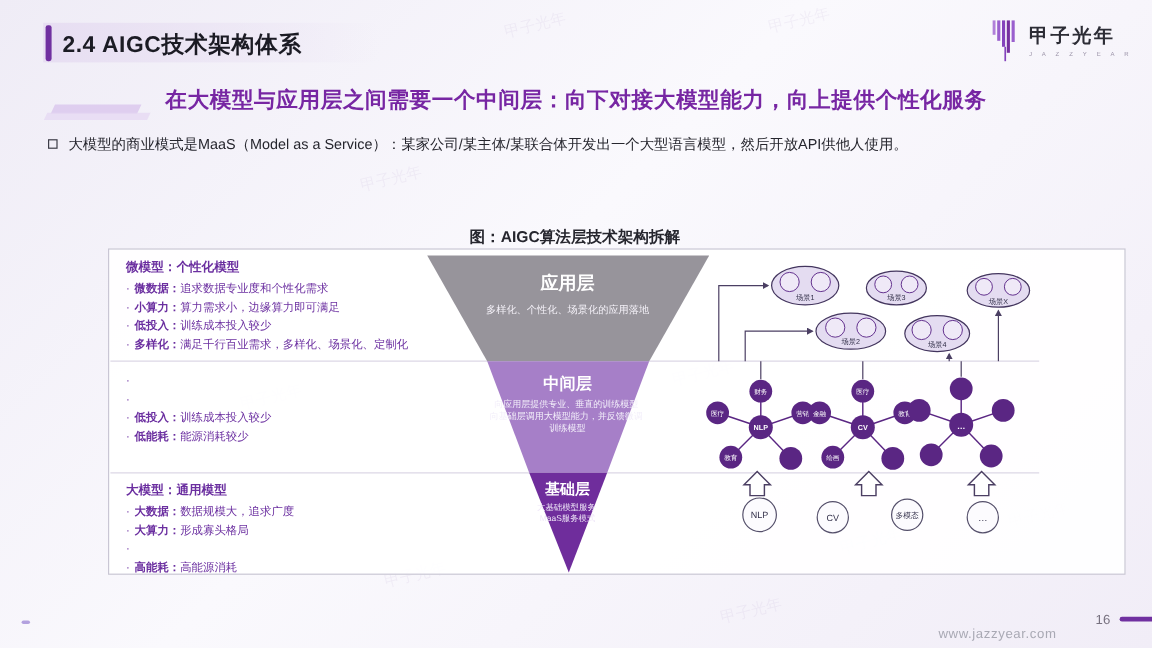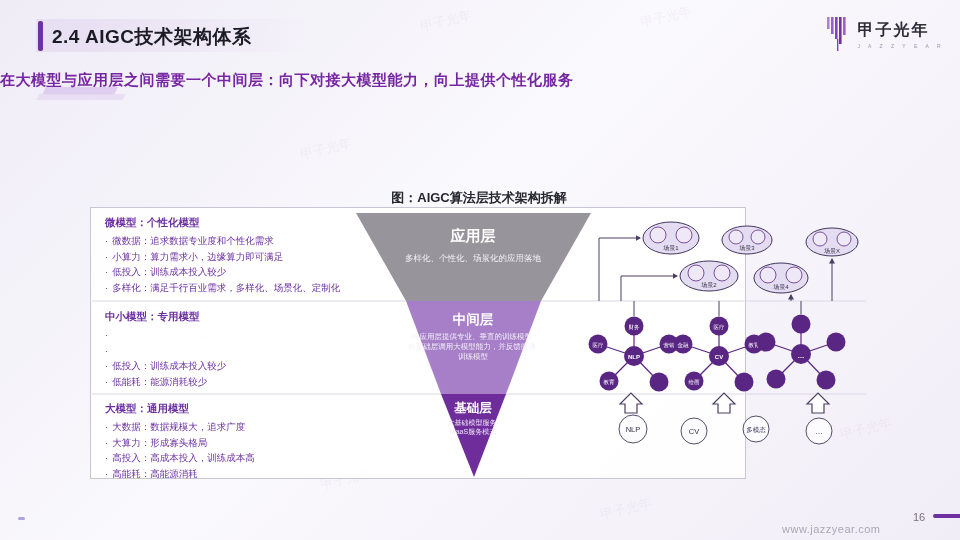--- a/index.html
+++ b/index.html
@@ -9,42 +9,42 @@
   
   .wm{position:absolute;font-size:13px;color:#5b2d8e;opacity:.05;transform:rotate(-14deg);pointer-events:none;}
   
   .title-band{position:absolute;left:36px;top:19px;width:280px;height:33px;
     background:linear-gradient(90deg,#e7def2,rgba(231,222,242,0));}
   .accent-bar{position:absolute;left:38px;top:21px;width:5px;height:30px;background:#7030A0;border-radius:2px;}
   .page-title{position:absolute;left:52px;top:24px;font-size:19px;font-weight:bold;color:#1b1b24;letter-spacing:.5px;}
   .logo{position:absolute;right:16px;top:16px;display:flex;align-items:center;gap:7px;}
   .logo-name{font-size:16px;font-weight:bold;color:#2c2c35;letter-spacing:2px;}
   .logo-sub{font-size:5px;color:#9b93a8;letter-spacing:3.5px;margin-top:2px;}
-  .subtitle{position:absolute;left:0;top:71px;width:100%;text-align:left;
-    font-size:15px;font-weight:bold;color:#7726A3;letter-spacing:.5px;}
+  .subtitle{position:absolute;left:0;top:71px;width:100%;text-align:center;
+    font-size:18px;font-weight:bold;color:#7726A3;letter-spacing:.5px;}
   .sub-deco1{position:absolute;left:44px;top:87px;width:72px;height:8px;background:#d9c6ec;transform:skewX(-25deg);opacity:.8;}
   .sub-deco2{position:absolute;left:38px;top:94px;width:86px;height:6px;background:#e6daf3;transform:skewX(-25deg);opacity:.8;}
   
   .bullets{position:absolute;left:40px;top:113px;width:895px;}
   .brow{display:flex;align-items:flex-start;gap:9px;margin-bottom:11.5px;font-size:12px;color:#26262e;line-height:14px;}
   .bsq{flex:0 0 auto;width:6px;height:6px;border:1.5px solid #3c3c47;margin-top:2.5px;}
   .bbold{font-weight:bold;color:#111;}
   
   .fig-title{position:absolute;left:90px;top:189px;width:778px;text-align:center;
     font-size:13px;font-weight:bold;color:#26262e;}
-  .panel{position:absolute;left:90px;top:207px;width:656px;height:272px;
+  .panel{position:absolute;left:90px;top:207px;width:848px;height:272px;
     background:rgba(255,255,255,.92);border:1px solid #c9c6d4;box-sizing:border-box;}
   .panel svg{position:absolute;left:0;top:0;}
   svg{font-family:"Liberation Sans",sans-serif;}
   
   .lsec{position:absolute;left:14px;width:280px;color:#6B2FA0;}
   .lsec-h{font-size:10.5px;font-weight:bold;margin-bottom:3px;}
   .lsec-i{font-size:9.5px;line-height:15.5px;white-space:nowrap;display:flex;gap:4px;}
   .ldot{flex:0 0 auto;}
-  .lterm{font-weight:normal;margin-top:29px;}
+  .lterm{font-weight:bold;margin-top:29px;}
   
   .src{position:absolute;left:40px;top:512px;font-size:10px;color:#9a8fb5;}
   .site{position:absolute;left:782px;top:511px;font-size:11px;color:#a9a9b4;letter-spacing:.5px;margin-top:12px;}
   .pageno{position:absolute;left:913px;top:511px;font-size:11px;color:#77717f;}
   .footbar{position:absolute;right:0;top:514px;width:27px;height:4px;background:#7030A0;border-radius:3px 0 0 3px;}
   .footdash{position:absolute;left:18px;top:517px;width:7px;height:3px;background:#7a5bc7;opacity:.55;border-radius:2px;}
 </style>
 </head>
 <body>
 
@@ -78,20 +78,24 @@
       <div class="logo-name">甲子光年</div>
       <div class="logo-sub">J A Z Z Y E A R</div>
     </div>
   </div>
 
   <div class="sub-deco1"></div>
   <div class="sub-deco2"></div>
   <div class="subtitle">在大模型与应用层之间需要一个中间层：向下对接大模型能力，向上提供个性化服务</div>
 
   <div class="bullets">
+    <div class="brow">
+      <span class="bsq"></span>
+      <span><span>大模型的商业模式是MaaS（Model as a Service）：某家公司/某主体/某联合体开发出一个大型语言模型，然后开放API供他人使用。</span><span class="bbold"></span></span>
+    </div>
   </div>
 
   <div class="fig-title">图：AIGC算法层技术架构拆解</div>
 
   <div class="panel">
 
     <div class="lsec" style="top:8px">
       <div class="lsec-h">微模型：个性化模型</div>
       <div class="lsec-i">
           <span class="ldot">·</span>
@@ -104,21 +108,20 @@
       <div class="lsec-i">
           <span class="ldot">·</span>
           <span><span class="lterm">低投入：</span><span>训练成本投入较少</span></span>
         </div>
       <div class="lsec-i">
           <span class="ldot">·</span>
           <span><span class="lterm">多样化：</span><span>满足千行百业需求，多样化、场景化、定制化</span></span>
         </div>
     </div>
     <div class="lsec" style="top:102px">
-      <div class="lsec-h">中小模型：专用模型</div>
       <div class="lsec-i">
           <span class="ldot">·</span>
         </div>
       <div class="lsec-i">
           <span class="ldot">·</span>
         </div>
       <div class="lsec-i">
           <span class="ldot">·</span>
           <span><span class="lterm">低投入：</span><span>训练成本投入较少</span></span>
         </div>
@@ -132,21 +135,20 @@
       <div class="lsec-i">
           <span class="ldot">·</span>
           <span><span class="lterm">大数据：</span><span>数据规模大，追求广度</span></span>
         </div>
       <div class="lsec-i">
           <span class="ldot">·</span>
           <span><span class="lterm">大算力：</span><span>形成寡头格局</span></span>
         </div>
       <div class="lsec-i">
           <span class="ldot">·</span>
-          <span><span class="lterm">高投入：</span><span>高成本投入，训练成本高</span></span>
         </div>
       <div class="lsec-i">
           <span class="ldot">·</span>
           <span><span class="lterm">高能耗：</span><span>高能源消耗</span></span>
         </div>
     </div>
 
     <svg width="776" height="270" viewBox="0 0 776 270">
       <defs>
         <marker id="arr" markerWidth="7" markerHeight="7" refX="4.5" refY="3" orient="auto">

